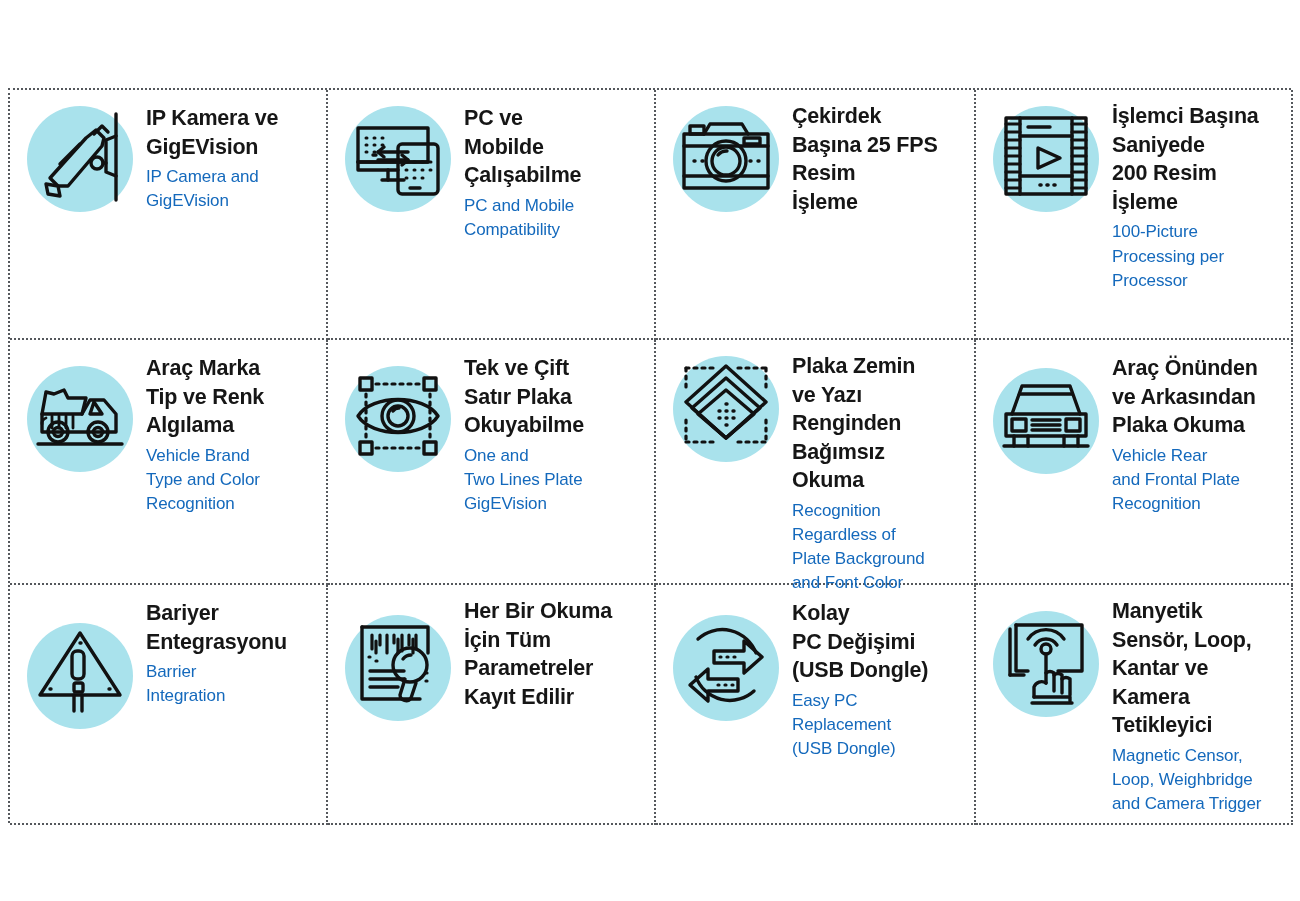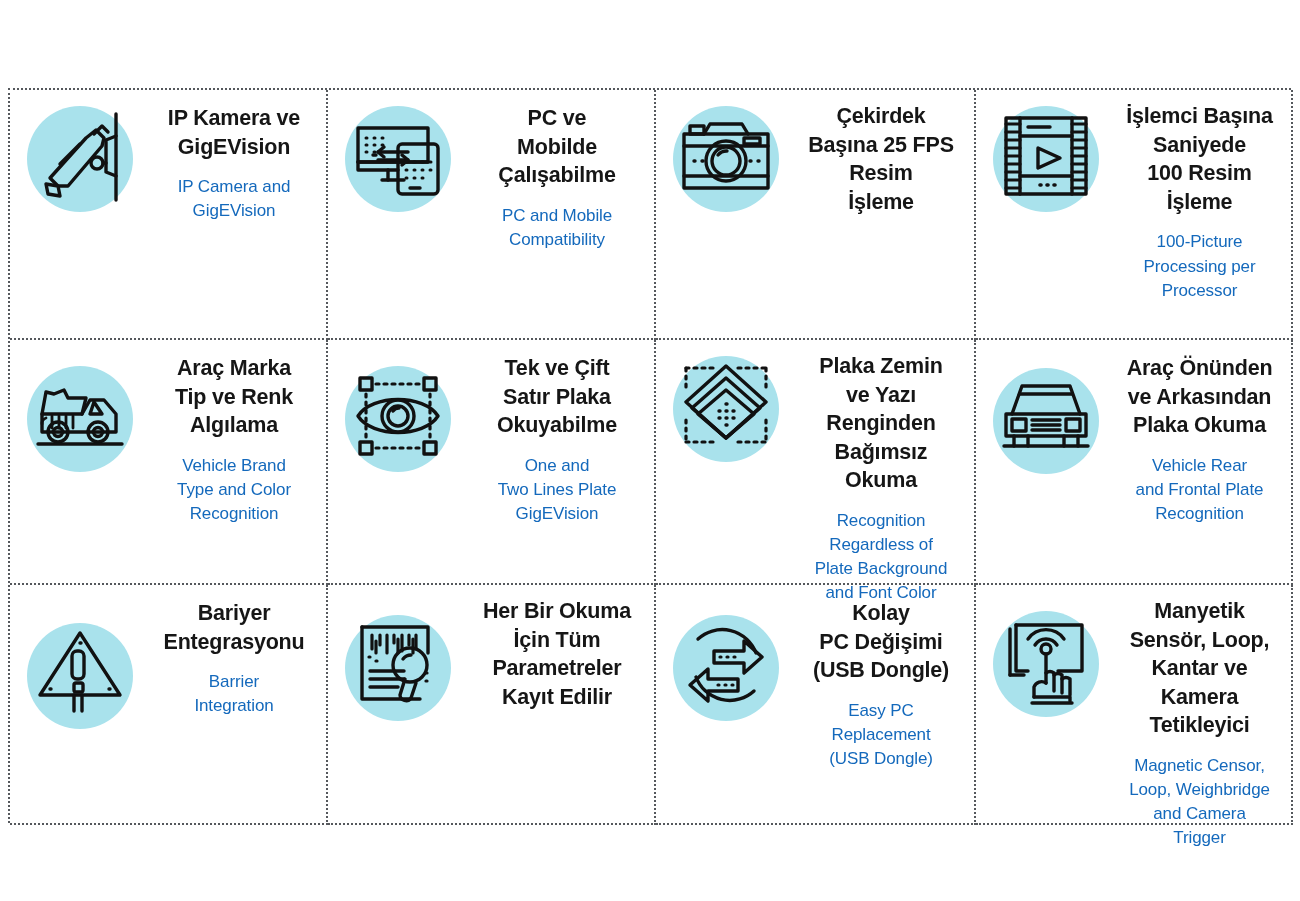--- a/index.html
+++ b/index.html
@@ -61,40 +61,39 @@
     left: 0;
     top: 0;
     width: 112px;
     height: 112px;
   }
 
   .text-wrap {
     flex: 1 1 auto;
     min-width: 0;
     padding-top: 4px;
-    text-align: center;
   }
 
   .title {
     font-size: 21.5px;
     font-weight: bold;
     color: #161616;
     line-height: 1.33;
     letter-spacing: -0.2px;
     margin: 0 0 4px 0;
     white-space: pre-line;
   }
 
   .subtitle {
     font-size: 17px;
     font-weight: normal;
     color: #1469bc;
     line-height: 1.42;
     letter-spacing: -0.1px;
-    margin: 14px;
+    margin: 0;
     white-space: pre-line;
   }
 
   
   .cell.c3 .text-wrap, .cell.c4 .text-wrap { padding-top: 2px; }
   .cell.c7 .text-wrap { padding-top: 2px; }
   .cell.c10 .text-wrap, .cell.c12 .text-wrap { padding-top: 2px; }
   .cell.c9 .icon-wrap { margin-top: 22px; }
   .cell.c11 .icon-wrap { margin-top: 14px; }
   .cell.c10 .icon-wrap { margin-top: 14px; }
@@ -249,21 +248,21 @@
             <line x1="82" y1="72" x2="96" y2="72"></line>
               <line x1="82" y1="80" x2="96" y2="80"></line>
               <line x1="82" y1="88" x2="96" y2="88"></line>
           </g>
         </g>
       </svg>
     </div>
     <div class="text-wrap">
       <div class="title">İşlemci Başına
 Saniyede
-100 Resim
+200 Resim
 İşleme</div>
       <div class="subtitle">100-Picture
 Processing per
 Processor</div>
     </div>
   </div>
 
   <div class="cell c5">
     <div class="icon-wrap">
       <div class="icon-circle"></div>

